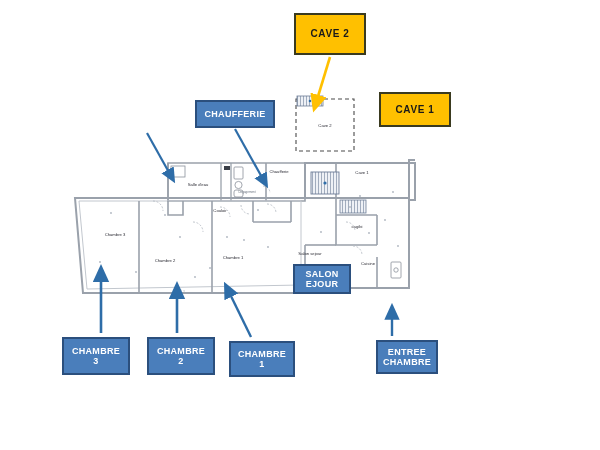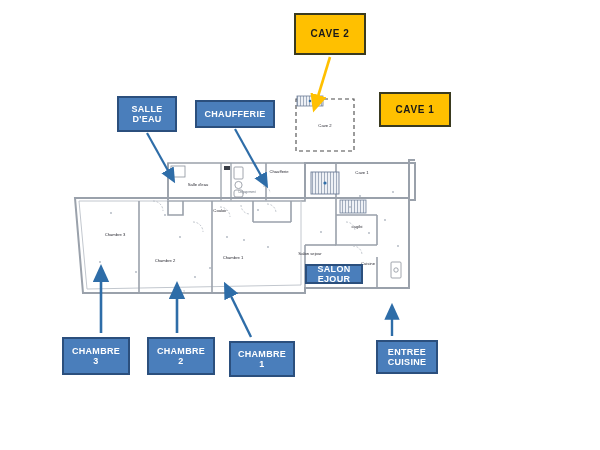--- a/index.html
+++ b/index.html
@@ -171,30 +171,26 @@
   </svg>
 
   <div class="callout gold" style="left:289px;top:13px;width:72px;height:42px;">
     <span>CAVE 2</span>
   </div>
 
   <div class="callout gold" style="left:374px;top:92px;width:72px;height:35px;">
     <span>CAVE 1</span>
   </div>
 
-  <div class="callout blue" style="left:112px;top:96px;width:60px;height:36px;white-space:pre-line;">
-    <span>SALLE
-D'EAU</span>
-  </div>
 
   <div class="callout blue" style="left:190px;top:100px;width:80px;height:28px;">
     <span>CHAUFFERIE</span>
   </div>
 
-  <div class="callout blue" style="left:288px;top:264px;width:58px;height:20px;white-space:pre-line;margin-left:12px;">
+  <div class="callout blue" style="left:288px;top:264px;width:58px;height:30px;white-space:pre-line;">
     <span>SALON
 EJOUR</span>
   </div>
 
   <div class="callout blue" style="left:57px;top:337px;width:68px;height:38px;white-space:pre-line;">
     <span>CHAMBRE
 3</span>
   </div>
 
   <div class="callout blue" style="left:142px;top:337px;width:68px;height:38px;white-space:pre-line;">
@@ -202,16 +198,16 @@
 2</span>
   </div>
 
   <div class="callout blue" style="left:224px;top:341px;width:66px;height:36px;white-space:pre-line;">
     <span>CHAMBRE
 1</span>
   </div>
 
   <div class="callout blue" style="left:371px;top:340px;width:62px;height:34px;white-space:pre-line;">
     <span>ENTREE
-CUISINE</span>
+CHAMBRE</span>
   </div>
 
 </div>
 
 </body></html>

